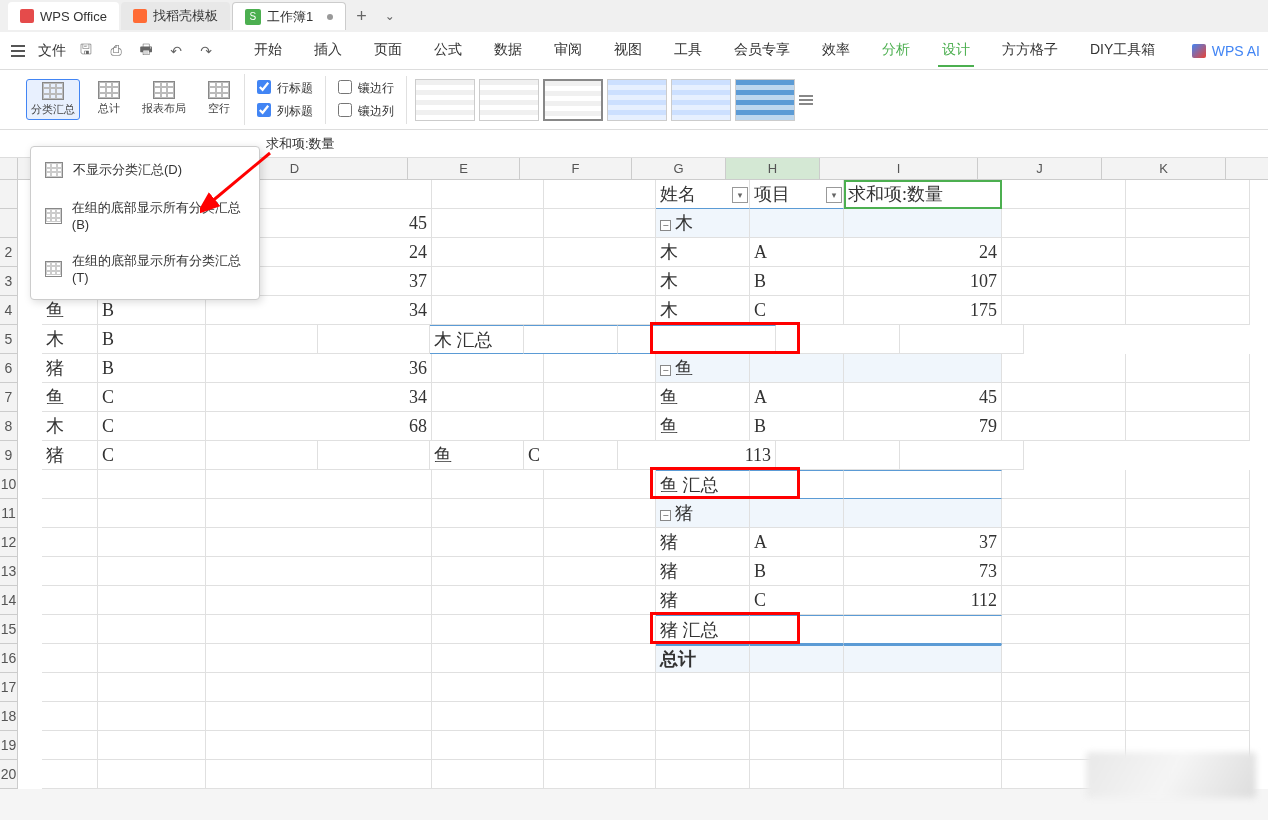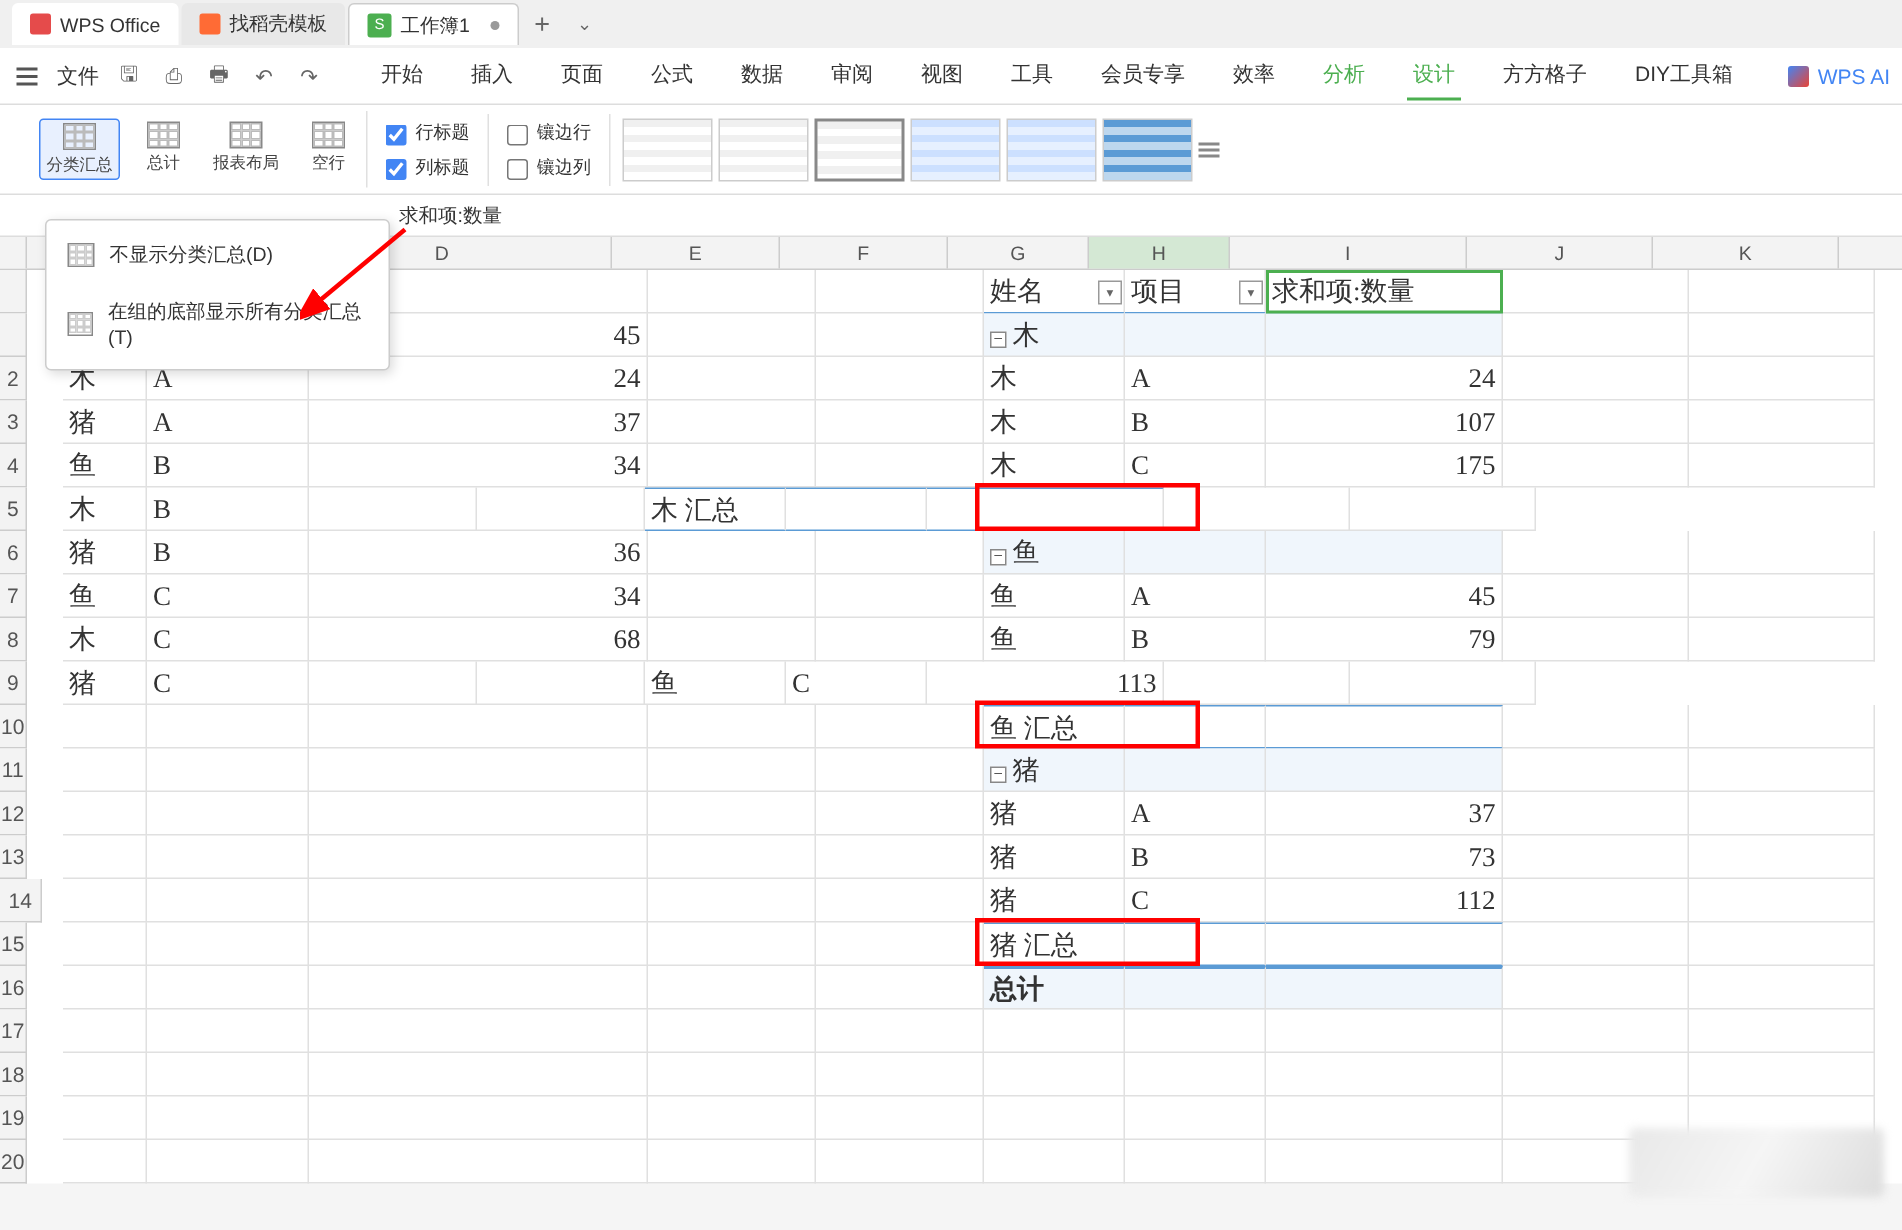--- a/index.html
+++ b/index.html
@@ -31,21 +31,21 @@
   .ai-icon { width:14px; height:14px; background:linear-gradient(135deg,#4285f4,#ea4335); border-radius:2px; }
   
   
   .ribbon { display: flex; align-items: center; height: 60px; background: #fff; border-bottom: 1px solid #ddd; padding: 4px 16px; gap: 0; }
   .ribbon-group { display: flex; flex-direction: column; align-items: center; padding: 0 10px; border-right: 1px solid #e0e0e0; height: 100%; justify-content: center; }
   .ribbon-btn { display: flex; flex-direction: column; align-items: center; gap: 2px; cursor: pointer; font-size: 11px; color: #444; padding: 2px 4px; }
   .ribbon-btn.active { background: #e8f0fe; border: 1px solid #4285f4; border-radius: 3px; }
   .ribbon-icon { width: 22px; height: 18px; border: 1px solid #888; display: grid; grid-template-columns: repeat(3,1fr); grid-template-rows: repeat(3,1fr); }
   .ribbon-icon span { border: 0.5px solid #bbb; }
   .checkbox-group { display: flex; flex-direction: column; gap: 6px; padding: 4px 12px; font-size: 12px; }
-  .check-row { display: flex; align-items: flex-end; gap: 6px; }
+  .check-row { display: flex; align-items: flex-start; gap: 6px; }
   .check-row input { width: 14px; height: 14px; accent-color: #4285f4; }
   .style-gallery { display: flex; gap: 4px; padding: 4px 8px; align-items: center; }
   .style-swatch { width: 60px; height: 42px; border: 1px solid #ccc; background: repeating-linear-gradient(to bottom, #f0f0f0, #f0f0f0 5px, #fff 5px, #fff 10px); cursor:pointer; }
   .style-swatch.sel { border: 2px solid #888; }
   .style-swatch.blue { background: repeating-linear-gradient(to bottom, #cce0ff, #cce0ff 5px, #e6f0ff 5px, #e6f0ff 10px); }
   .style-swatch.blue2 { background: repeating-linear-gradient(to bottom, #5b9bd5, #5b9bd5 5px, #bdd7ee 5px, #bdd7ee 10px); }
   .gallery-more { width: 18px; display:flex; flex-direction:column; gap:2px; }
   .gallery-more span { width:14px; height:2px; background:#888; }
   
   
@@ -272,20 +272,34 @@
         <span></span>
         <span></span>
         <span></span>
         <span></span>
         <span></span>
         <span></span>
         <span></span>
         <span></span>
         <span></span>
       </div>
+    <span>在组的底部显示所有分类汇总(B)</span>
+  </div>
+  <div class="dropdown-item">
+    <div class="dd-icon">
+        <span></span>
+        <span></span>
+        <span></span>
+        <span></span>
+        <span></span>
+        <span></span>
+        <span></span>
+        <span></span>
+        <span></span>
+      </div>
     <span>在组的底部显示所有分类汇总(T)</span>
   </div>
 </div>
 
 <svg class="red-arrow" width="80" height="70">
   <defs>
       <marker id="ah" markerWidth="10" markerHeight="10" refX="2" refY="3" orient="auto">
         <path d="M0,0 L0,6 L8,3 z" fill="#ff0000"></path>
       </marker>
     </defs>
@@ -321,21 +335,21 @@
         <div class="row-h" style="width: 18px;">4</div>
         <div class="row-h" style="width: 18px;">5</div>
         <div class="row-h" style="width: 18px;">6</div>
         <div class="row-h" style="width: 18px;">7</div>
         <div class="row-h" style="width: 18px;">8</div>
         <div class="row-h" style="width: 18px;">9</div>
         <div class="row-h" style="width: 18px;">10</div>
         <div class="row-h" style="width: 18px;">11</div>
         <div class="row-h" style="width: 18px;">12</div>
         <div class="row-h" style="width: 18px;">13</div>
-        <div class="row-h" style="width: 28px;">14</div>
+        <div class="row-h" style="width: 18px;">14</div>
         <div class="row-h" style="width: 18px;">15</div>
         <div class="row-h" style="width: 18px;">16</div>
         <div class="row-h" style="width: 18px;">17</div>
         <div class="row-h" style="width: 18px;">18</div>
         <div class="row-h" style="width: 18px;">19</div>
         <div class="row-h" style="width: 18px;">20</div>
       </div>
     <div class="cells" id="cells">
 
     <div class="cell-row">

